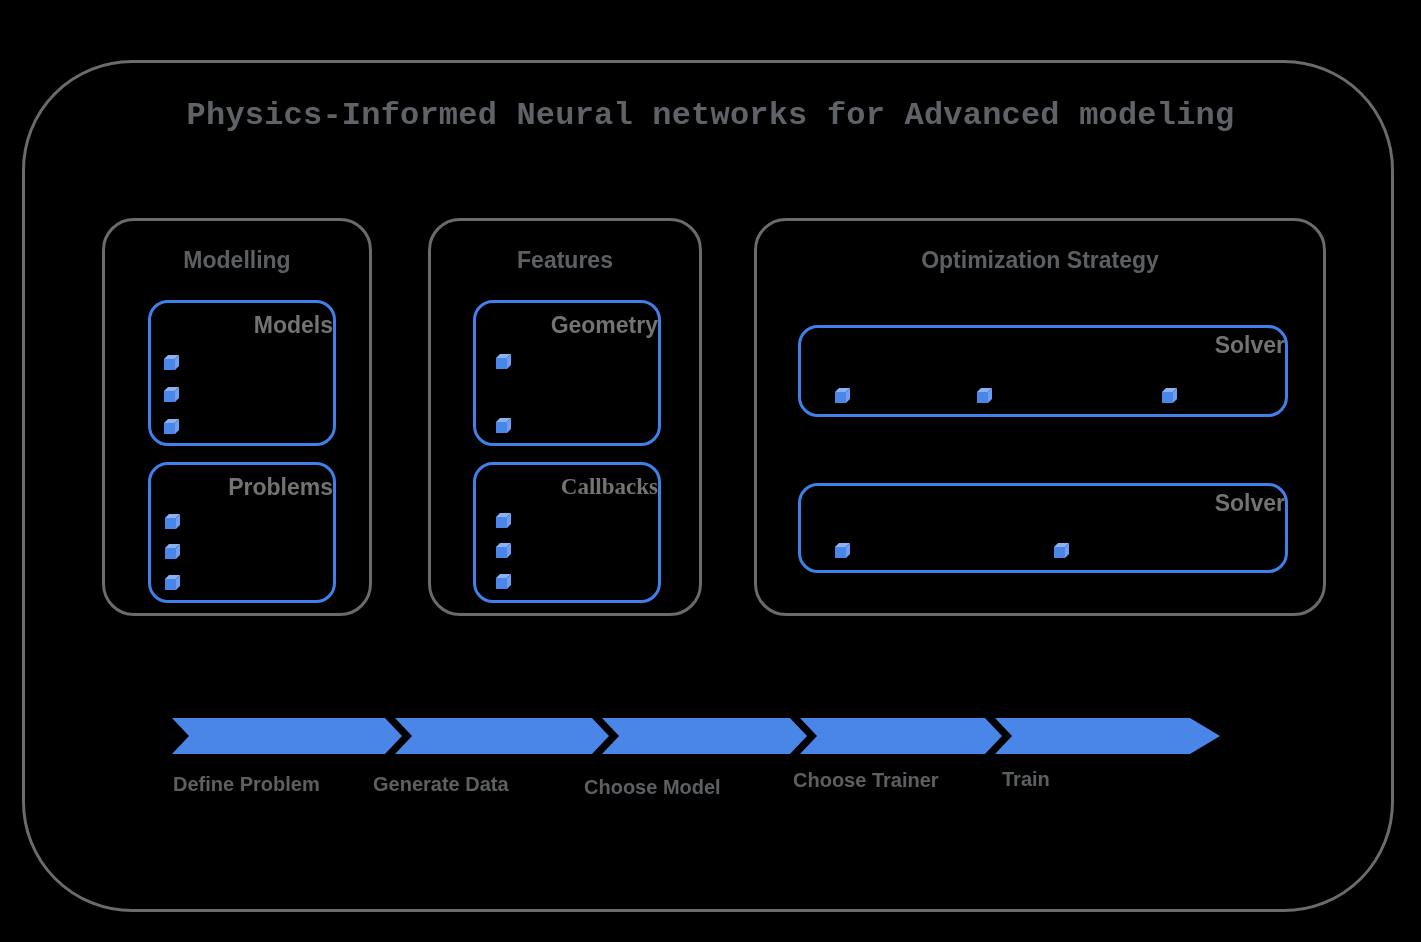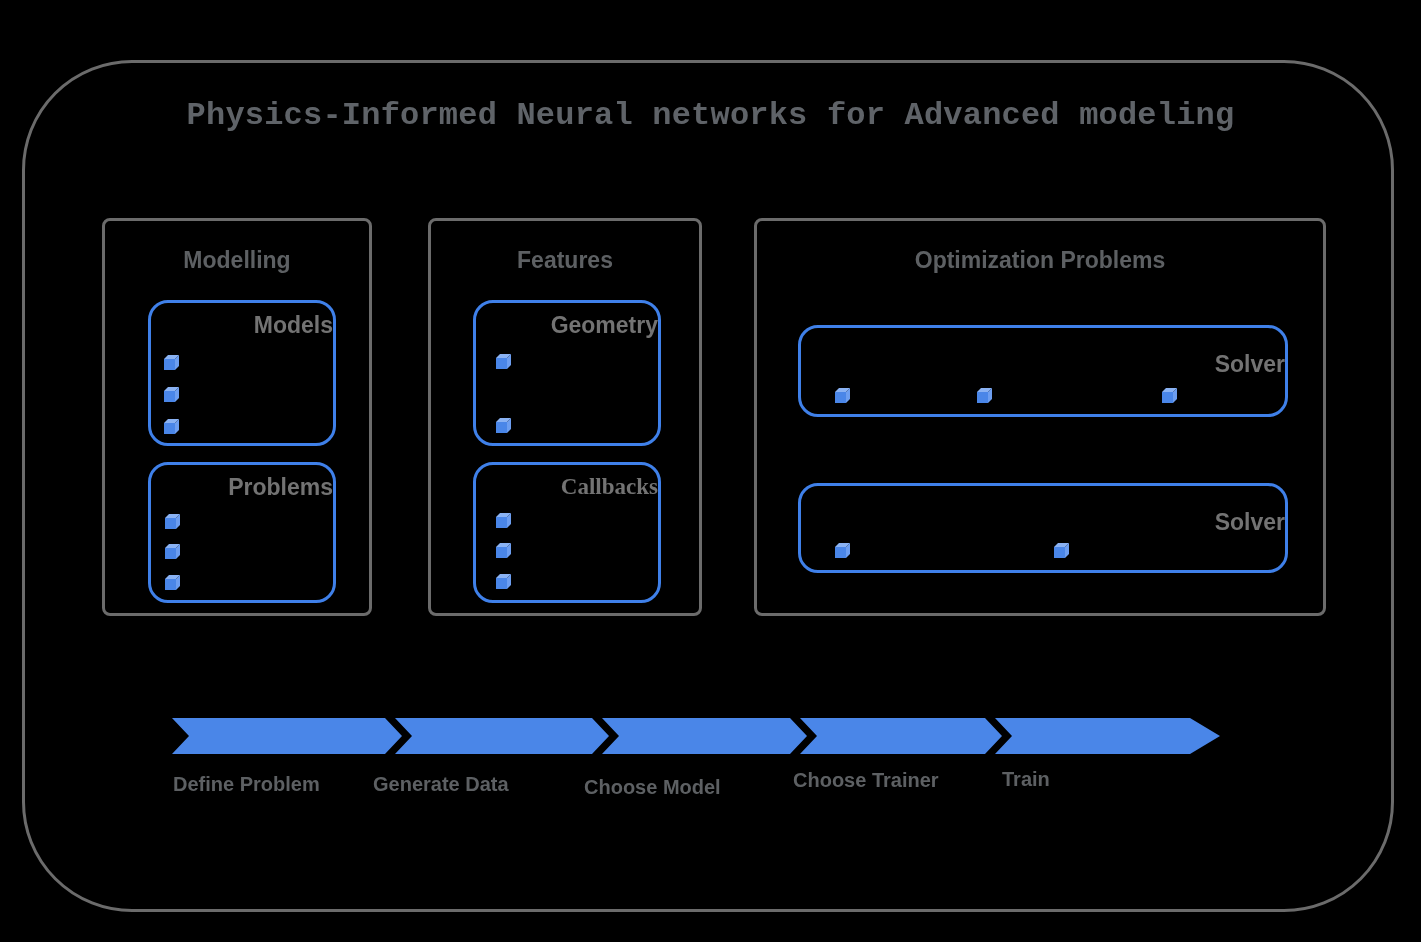--- a/index.html
+++ b/index.html
@@ -35,21 +35,21 @@
     font-weight: bold;
     color: #5f6368;
     letter-spacing: 0.2px;
     font-family: Liberation Mono, monospace;
   }
   .section-box {
     position: absolute;
     top: 218px;
     height: 398px;
     border: 3px solid #6b6b6b;
-    border-radius: 8px;
+    border-radius: 32px;
     box-sizing: border-box;
   }
   .section-box.modelling { left: 102px; width: 270px; }
   .section-box.features  { left: 428px; width: 274px; }
   .section-box.optimization { left: 754px; width: 572px; }
   .section-label {
     position: absolute;
     left: 0;
     right: 0;
     top: 26px;
@@ -74,21 +74,21 @@
     font-weight: bold;
     color: #737373;
   }
   
   .gb-models    { left: 43px; top: 79px;  width: 188px; height: 146px; }
   .gb-problems  { left: 43px; top: 241px; width: 188px; height: 141px; }
   .gb-geometry  { left: 42px; top: 79px;  width: 188px; height: 146px; }
   .gb-callbacks { left: 42px; top: 241px; width: 188px; height: 141px; font-family: Liberation Serif, serif; }
   .gb-solver    { left: 41px; top: 104px; width: 490px; height: 92px; }
   .gb-trainer   { left: 41px; top: 262px; width: 490px; height: 90px; }
-  .gb-solver .group-label, .gb-trainer .group-label { top: 23px; }
+  .gb-solver .group-label, .gb-trainer .group-label { top: 4px; }
   .cube {
     position: absolute;
     width: 15px;
     height: 15px;
   }
   .flow-arrow-svg {
     position: absolute;
     left: 160px;
     top: 715px;
     width: 1070px;
@@ -178,21 +178,21 @@
       <svg class="cube" style="left:20px; top:78px">
           <use href="#cube-glyph"></use>
         </svg>
       <svg class="cube" style="left:20px; top:109px">
           <use href="#cube-glyph"></use>
         </svg>
     </div>
   </div>
 
   <div class="section-box optimization">
-    <div class="section-label">Optimization Problems</div>
+    <div class="section-label">Optimization Strategy</div>
 
     <div class="group-box gb-solver">
       <div class="group-label">Solver</div>
       <svg class="cube" style="left:34px; top:60px">
           <use href="#cube-glyph"></use>
         </svg>
       <svg class="cube" style="left:176px; top:60px">
           <use href="#cube-glyph"></use>
         </svg>
       <svg class="cube" style="left:361px; top:60px">

